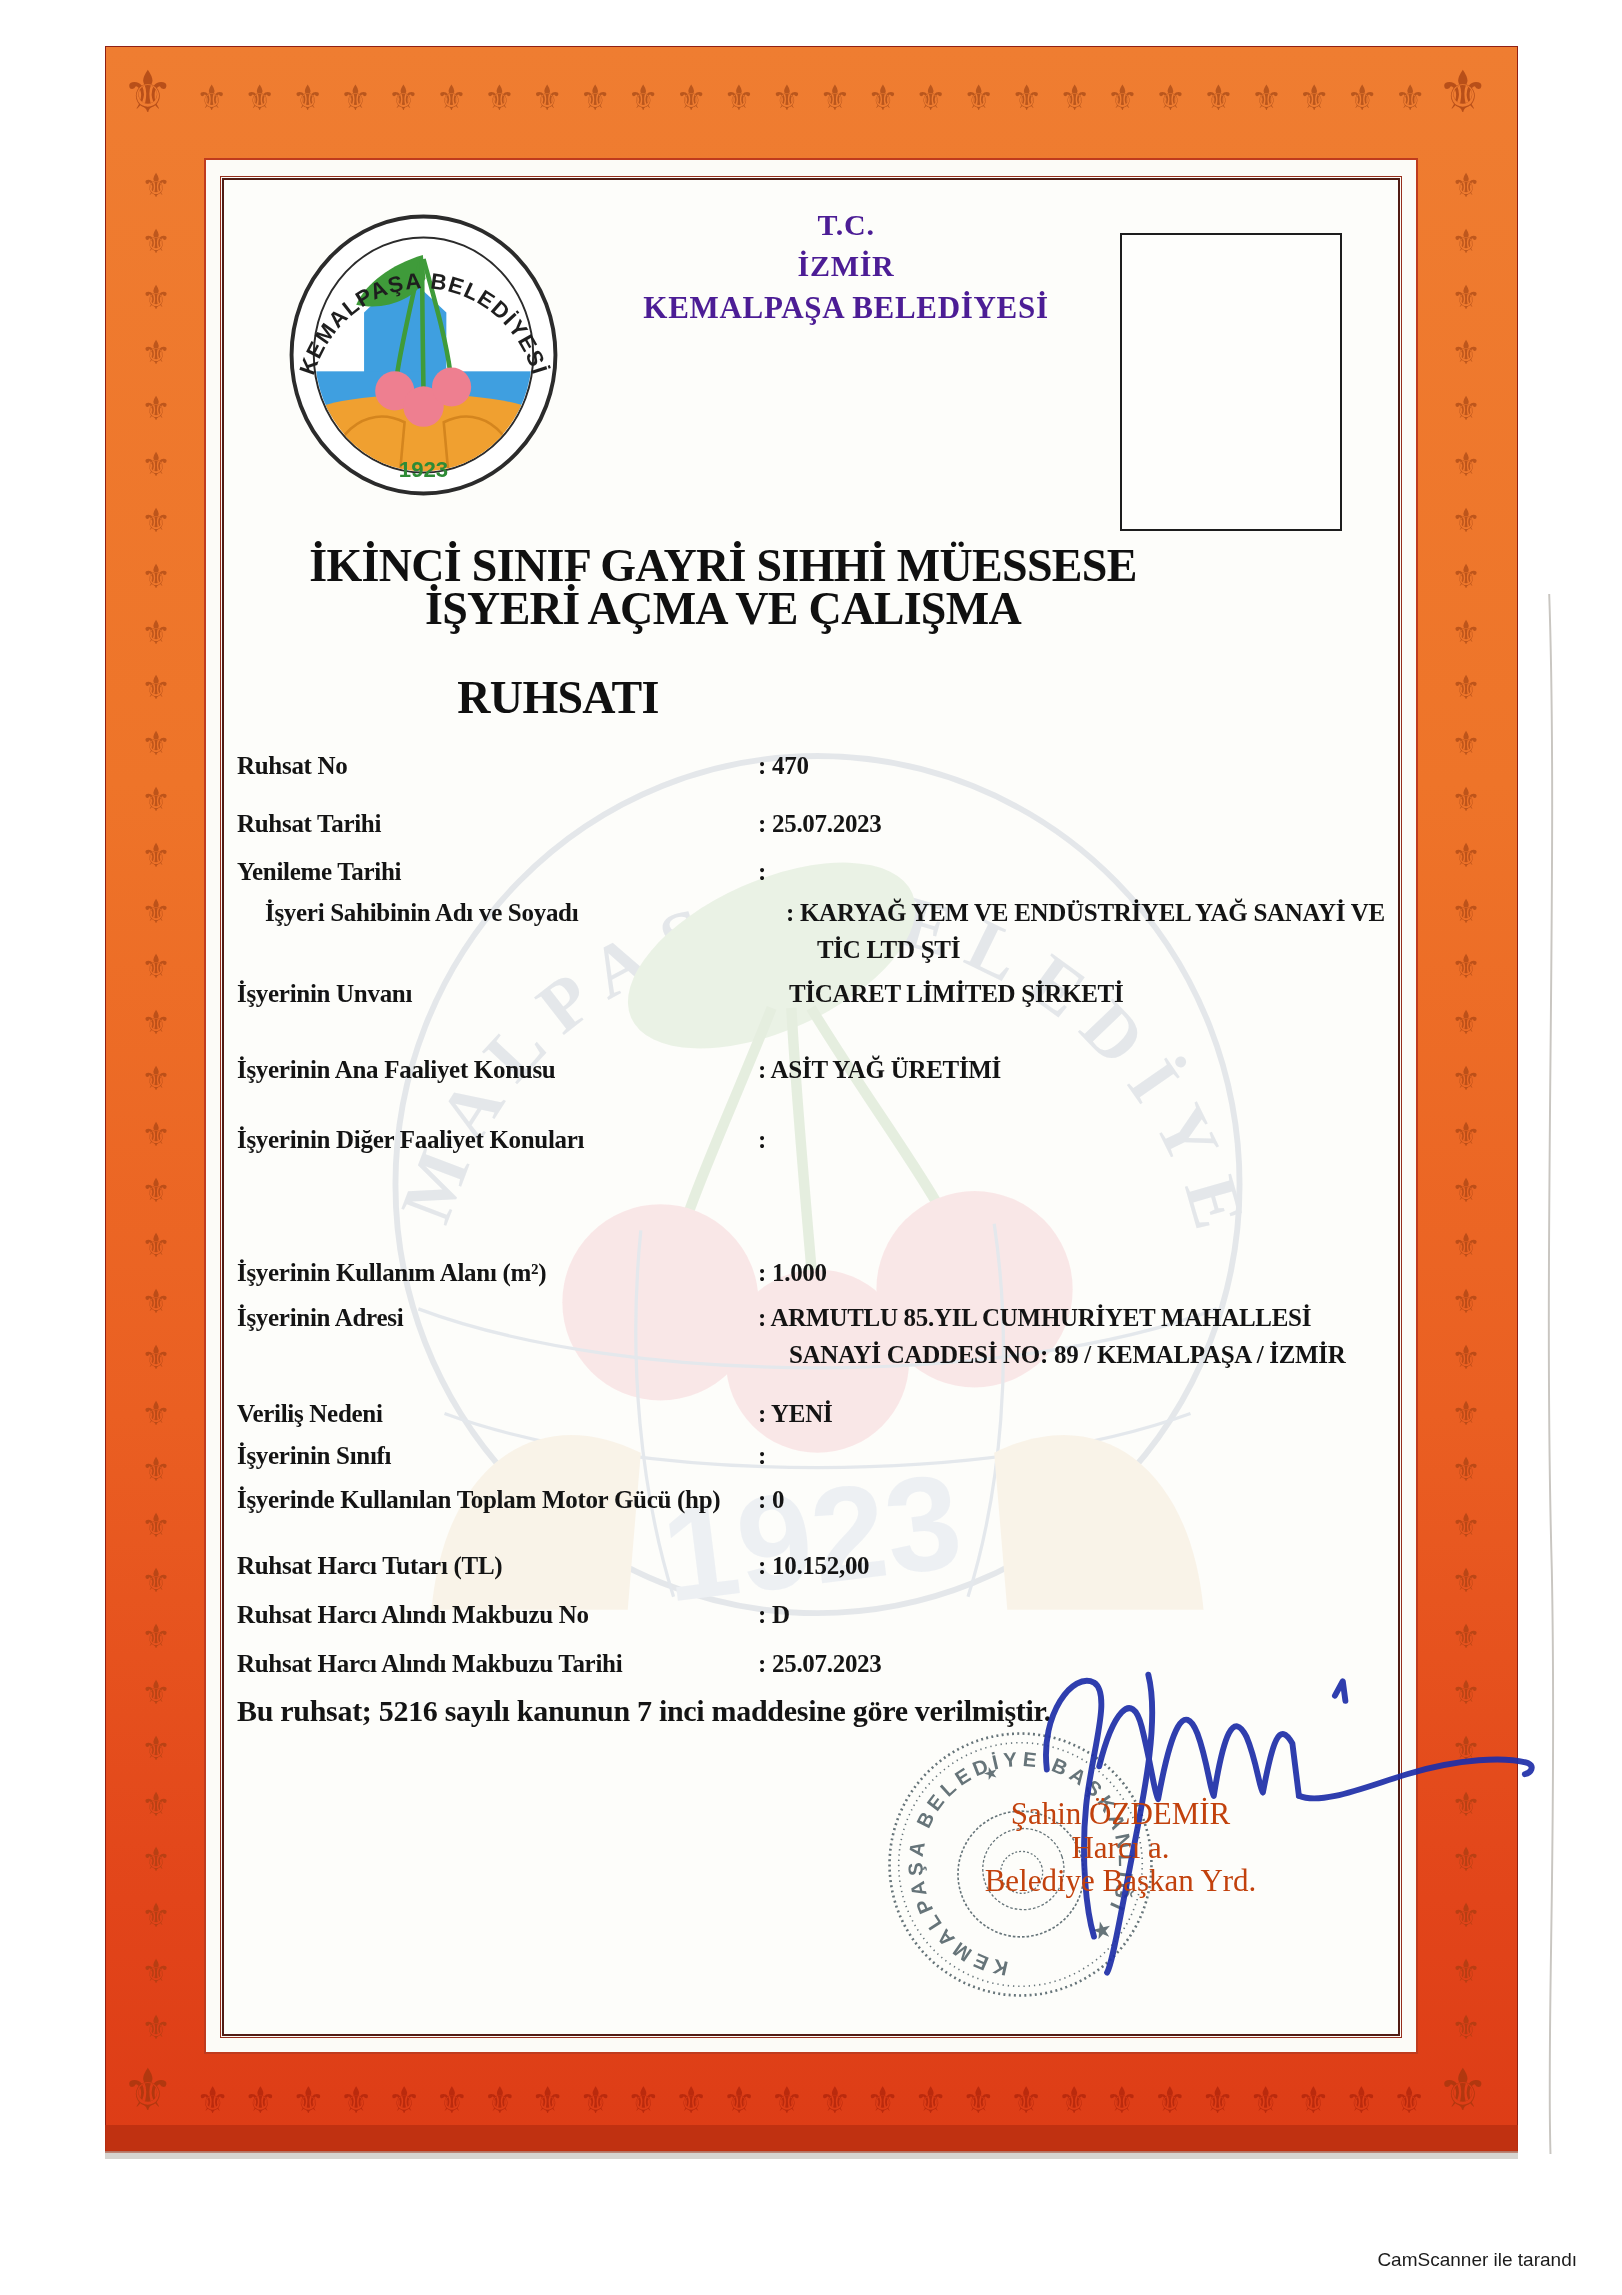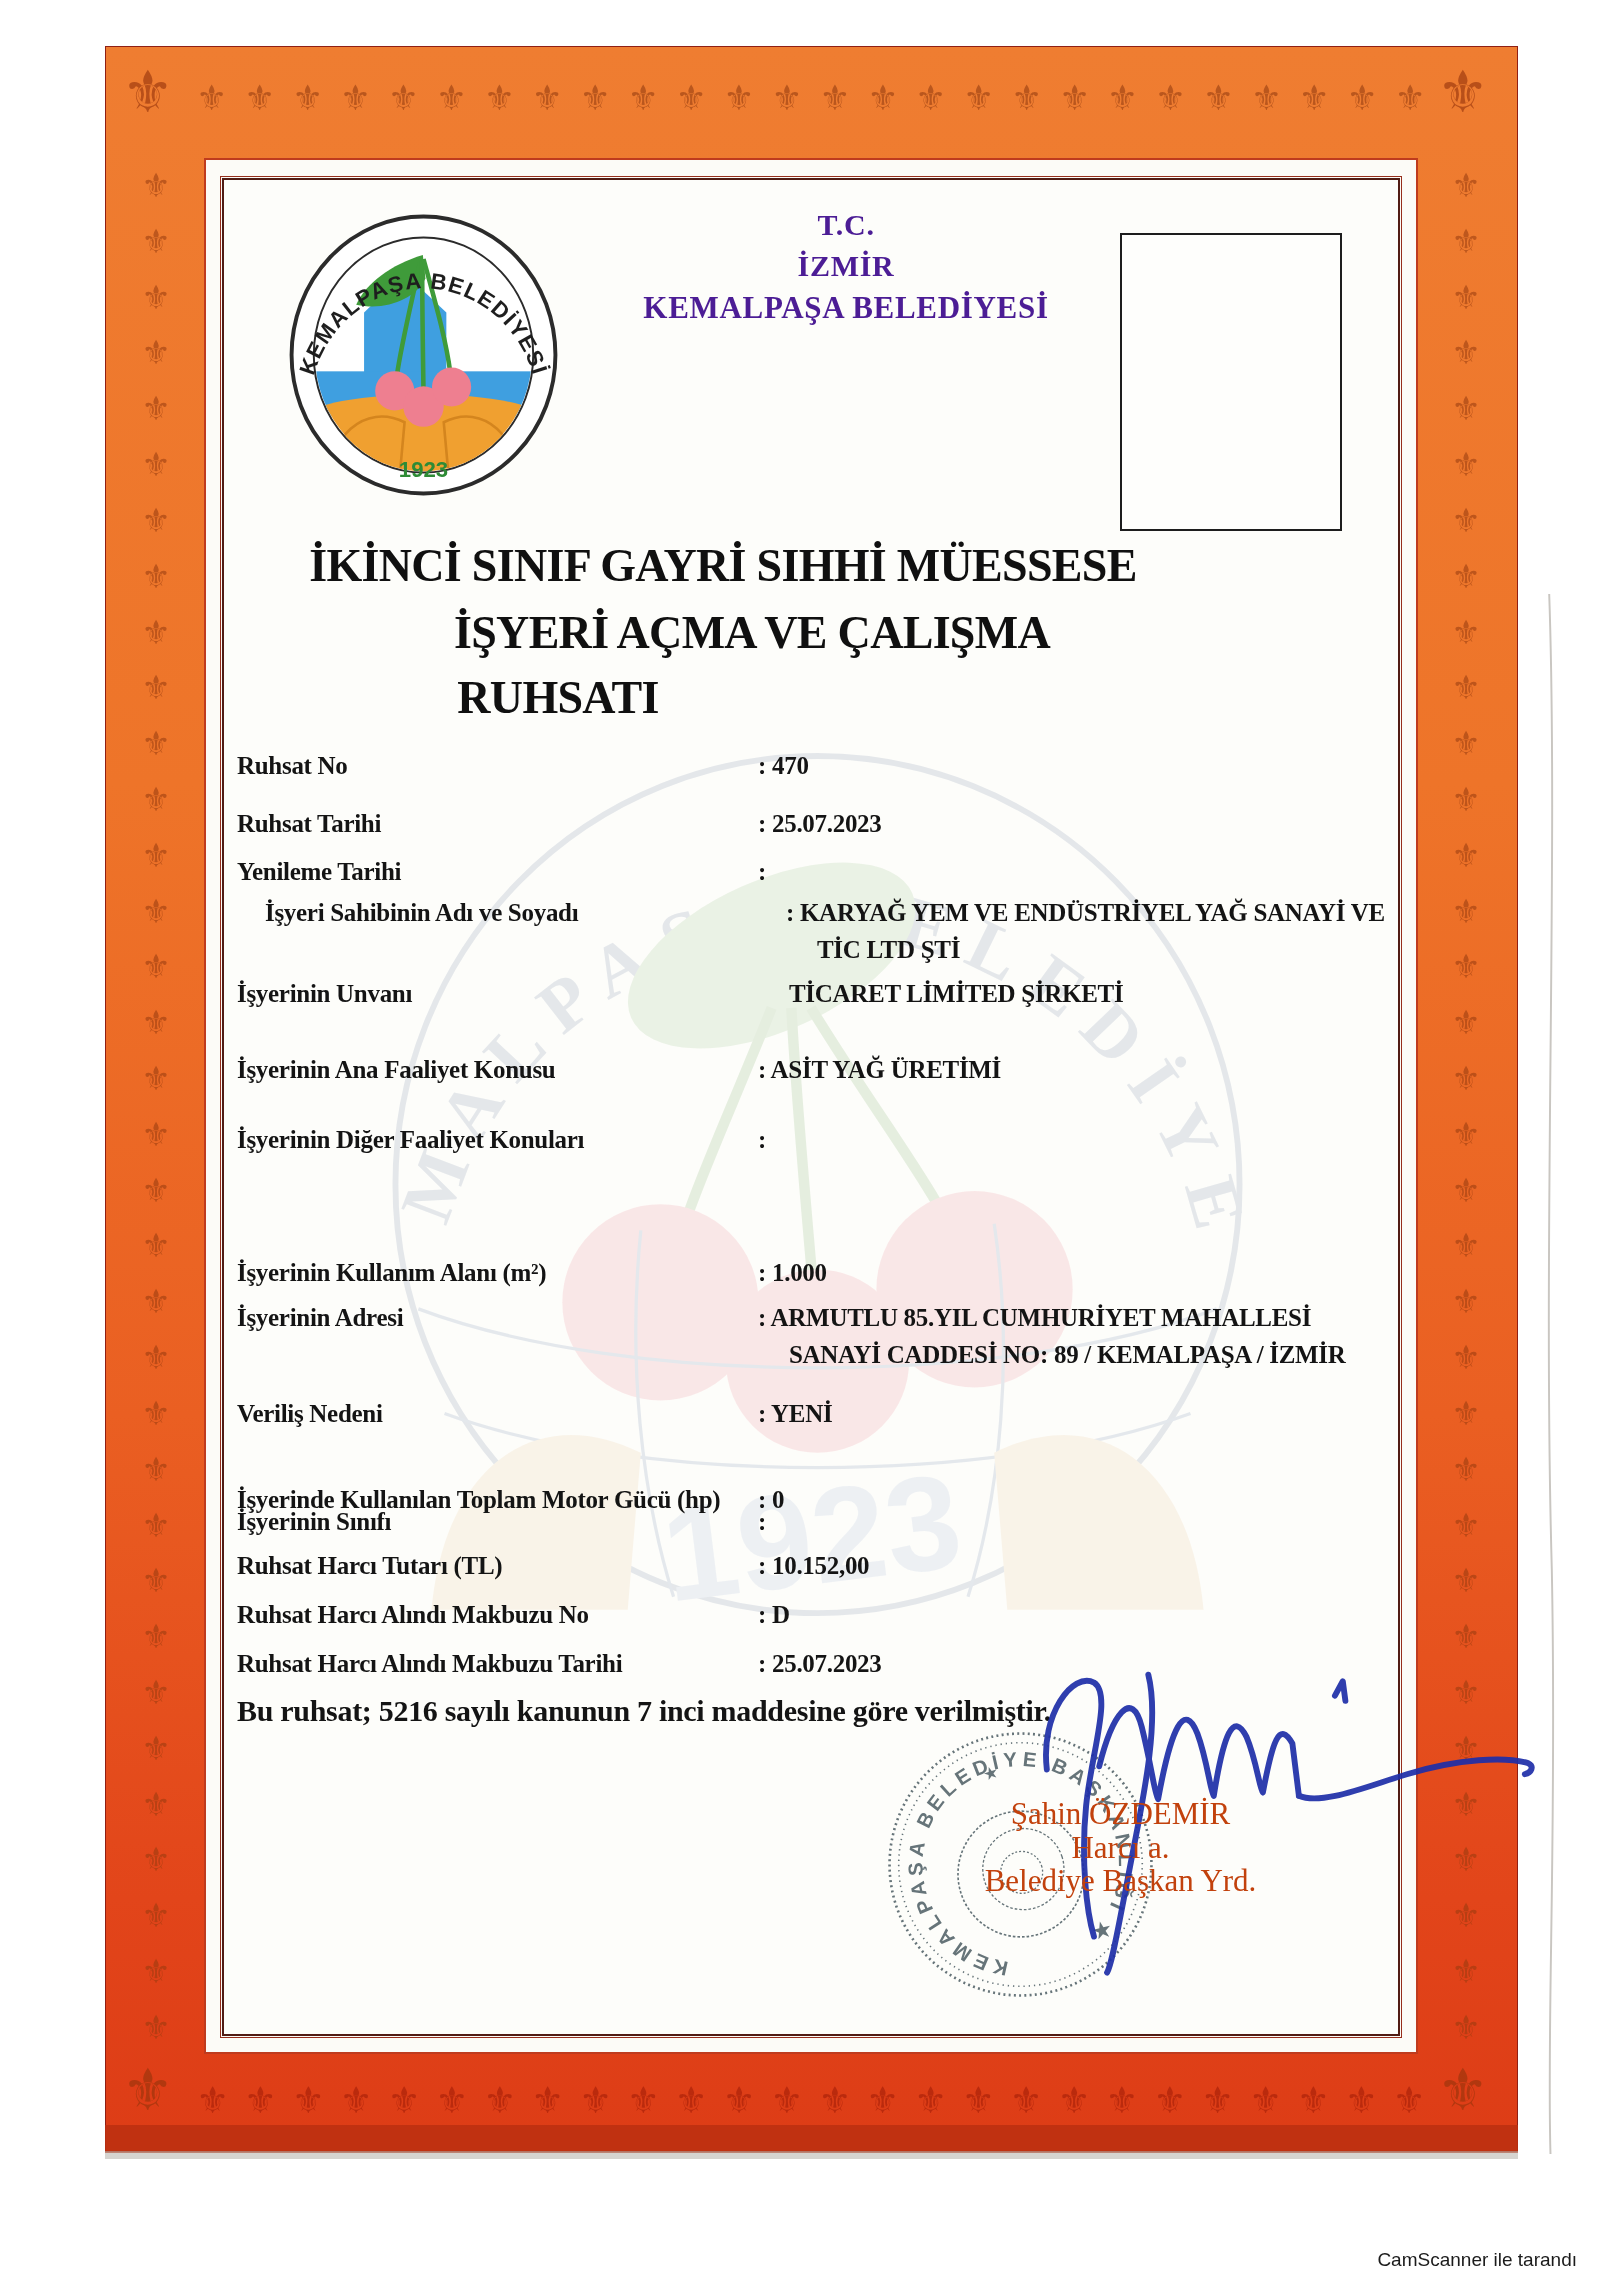--- a/index.html
+++ b/index.html
@@ -34,21 +34,21 @@
   .hdr{left:421px;top:0;width:850px;text-align:center;font-weight:bold;color:#4c1d95;}
   .hdr-1{top:208px;font-size:30px;letter-spacing:0.7px;}
   .hdr-2{top:249px;font-size:30px;letter-spacing:0.7px;}
   .hdr-3{top:290px;font-size:31px;letter-spacing:0.7px;}
 
   .photo-box{left:1120px;top:233px;width:222px;height:298px;border:2.6px solid #1d1d1d;box-sizing:border-box;background:#fefefc;}
 
   
   .title{width:1446px;left:0;text-align:center;font-weight:bold;color:#101010;font-size:46px;letter-spacing:-0.7px;}
   .title-1{top:539px;}
-  .title-2{top:606px;padding-left:29px;}
+  .title-2{top:582px;}
   .title-3{top:671px;left:-165px;}
 
   
   .row{left:0;top:0;width:1622px;height:39px;}
   .row .lbl{position:absolute;left:237px;top:0;font-size:25px;font-weight:bold;letter-spacing:-0.3px;white-space:nowrap;}
   .row .vals{position:absolute;left:758px;top:0;width:654px;font-size:25px;font-weight:bold;letter-spacing:-0.3px;}
   .row .value-line{height:37px;white-space:nowrap;}
   .row .value-line.cont{padding-left:31px;}
 
   .note{left:237px;top:1694px;font-size:30px;font-weight:bold;letter-spacing:-0.3px;white-space:nowrap;}
@@ -326,21 +326,21 @@
           <div class="value-line">: ARMUTLU 85.YIL CUMHURİYET MAHALLESİ</div>
           <div class="value-line cont">SANAYİ CADDESİ NO: 89 / KEMALPAŞA / İZMİR</div>
         </span>
     </div>
       <div class="abs row" style="top: 1400px;">
       <span class="lbl">Veriliş Nedeni</span>
       <span class="vals">
           <div class="value-line">: YENİ</div>
         </span>
     </div>
-      <div class="abs row" style="top: 1508px;">
+      <div class="abs row" style="top: 1442px;">
       <span class="lbl">İşyerinin Sınıfı</span>
       <span class="vals">
           <div class="value-line">:</div>
         </span>
     </div>
       <div class="abs row" style="top: 1486px;">
       <span class="lbl">İşyerinde Kullanılan Toplam Motor Gücü (hp)</span>
       <span class="vals">
           <div class="value-line">: 0</div>
         </span>

